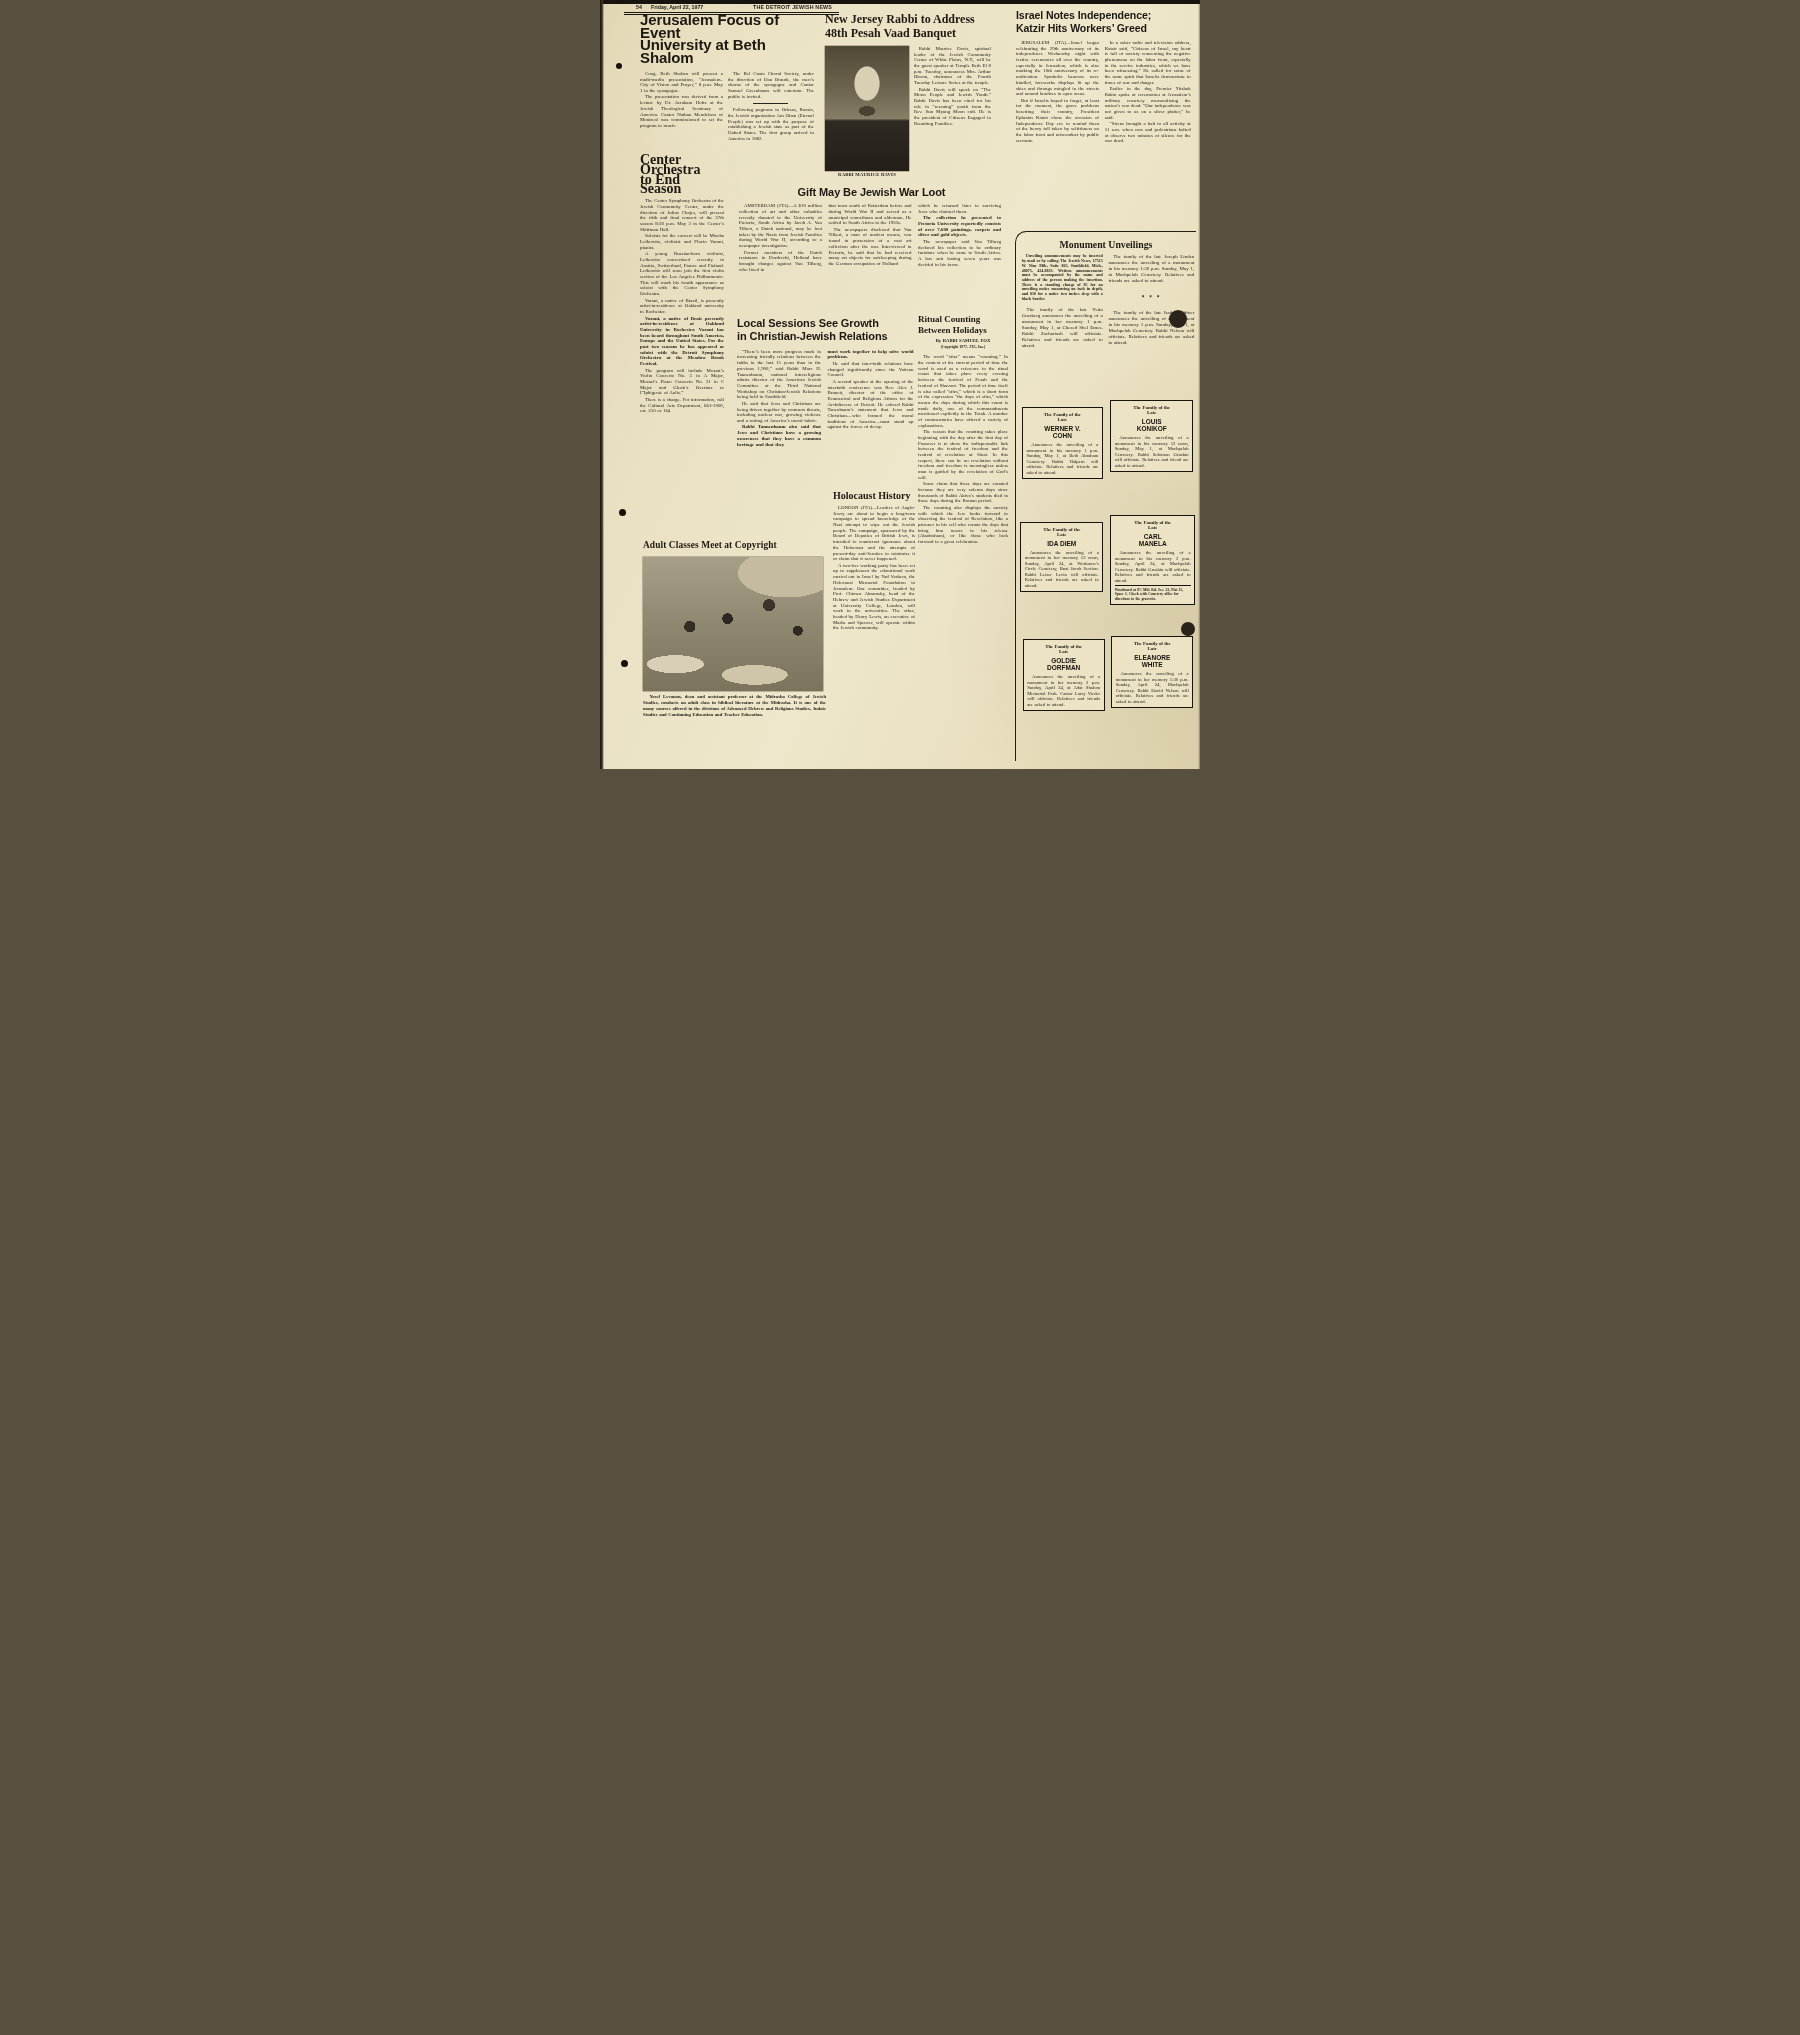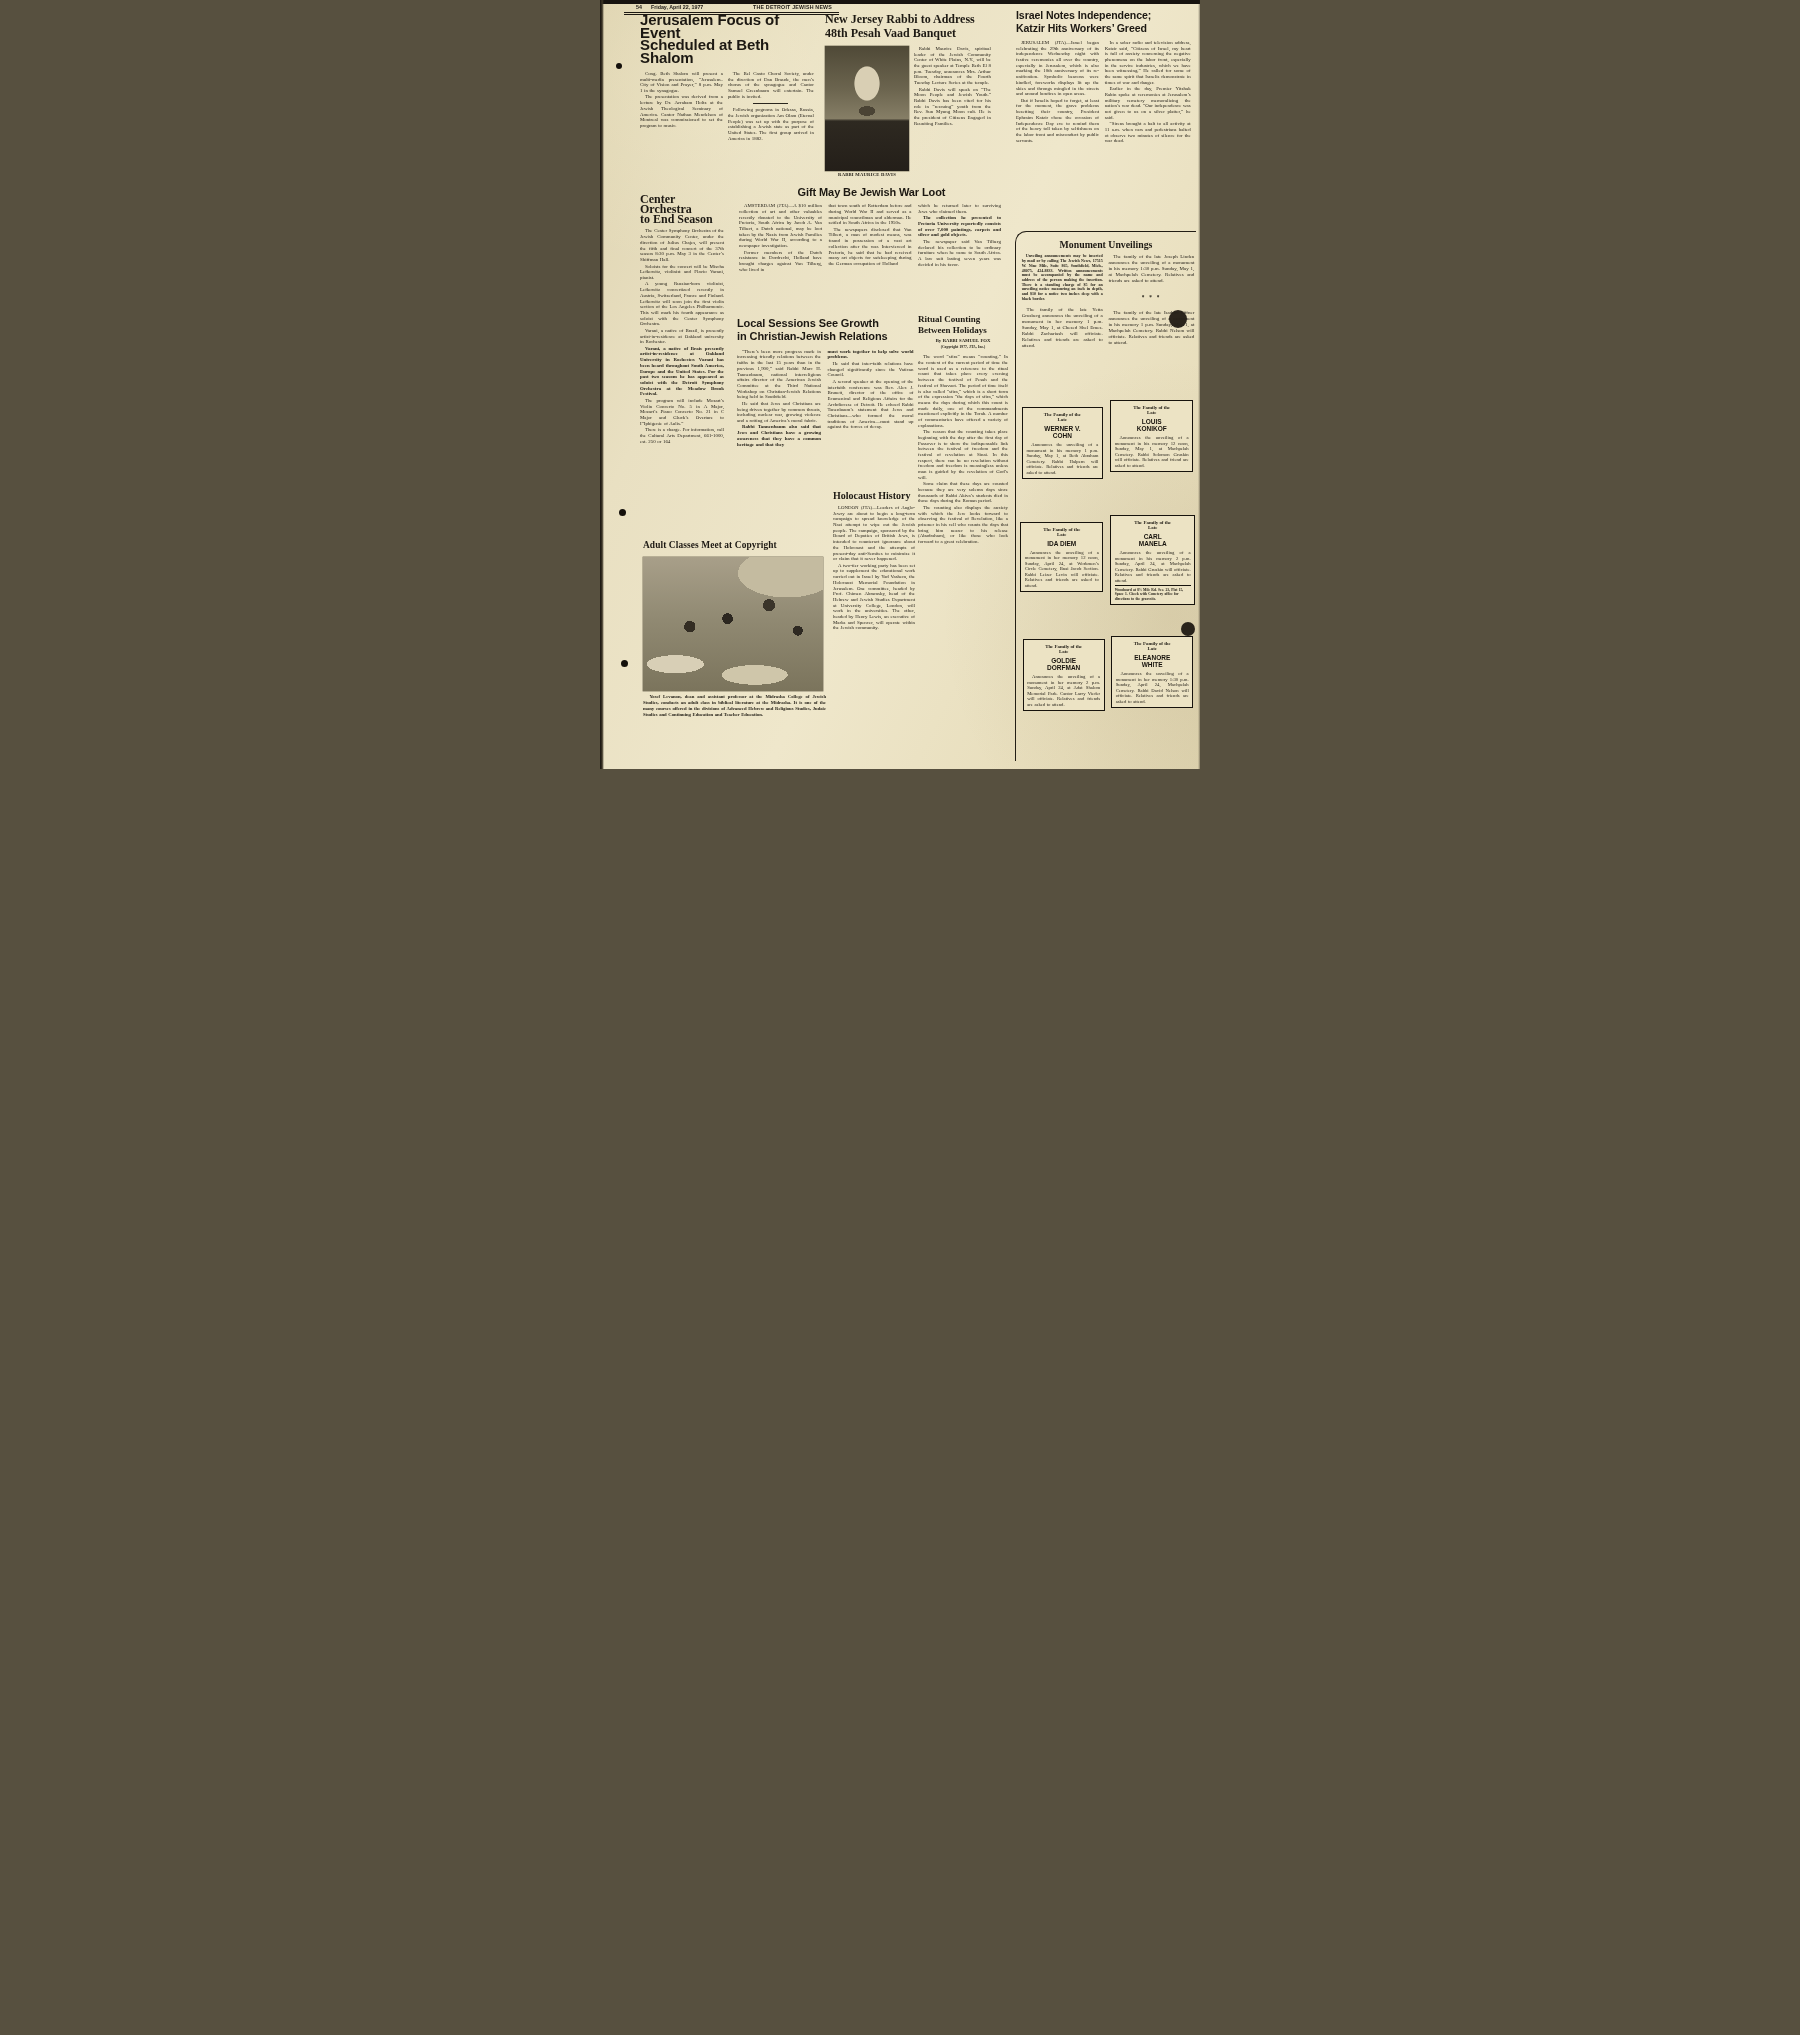--- a/index.html
+++ b/index.html
@@ -81,37 +81,37 @@
   <div class="masthead">
     <span>54</span>
     <span>Friday, April 22, 1977</span>
   </div>
   <div class="mast-title">THE DETROIT JEWISH NEWS</div>
   <div class="mast-rule"></div>
 
   <section style="left:40px;top:14px;width:174px;">
     <h1 class="sans-head" style="font-size:15px;line-height:12.6px;">
       <span class="hl">Jerusalem Focus of Event</span>
-      <span class="hl">Scheduled at Beth Shalom</span>
+      <span class="hl">University at Beth Shalom</span>
     </h1>
     <div class="cols" style="gap:4.9px;margin-top:6.5px;">
       <div style="width:83px;">
         <p>Cong. Beth Shalom will present a multi-media presentation, “Jerusalem–City of Vision and Prayer,” 8 p.m. May 1 in the synagogue.</p>
         <p>The presentation was derived from a lecture by Dr. Avraham Holtz at the Jewish Theological Seminary of America. Cantor Nathan Mendelson of Montreal was commissioned to set the program to music.</p>
       </div>
       <div style="width:86px;">
         <p>The Bel Canto Choral Society, under the direction of Dan Braude, the men’s chorus of the synagogue and Cantor Samuel Greenbaum will entertain. The public is invited.</p>
         <div class="mini-rule"></div>
         <p>Following pogroms in Odessa, Russia, the Jewish organization Am Olam (Eternal People) was set up with the purpose of establishing a Jewish state as part of the United States. The first group arrived in America in 1882.</p>
       </div>
     </div>
   </section>
 
   <section style="left:40px;top:155px;width:84px;">
-    <h3 class="serif-head" style="font-size:12px;line-height:9.8px;margin-top:40px;">
+    <h3 class="serif-head" style="font-size:14px;line-height:9.8px;">
       <span class="hl">Center Orchestra</span>
       <span class="hl">to End Season</span>
     </h3>
     <div style="margin-top:4.1px;">
       <p>The Center Symphony Orchestra of the Jewish Community Center, under the direction of Julius Chajes, will present the fifth and final concert of the 37th season 8:30 p.m. May 3 in the Center’s Shiffman Hall.</p>
       <p>Soloists for the concert will be Mischa Lefkowitz, violinist and Flavio Varani, pianist.</p>
       <p>A young Russian-born violinist, Lefkowitz concertized recently in Austria, Switzerland, France and Finland. Lefkowitz will soon join the first violin section of the Los Angeles Philharmonic. This will mark his fourth appearance as soloist with the Center Symphony Orchestra.</p>
       <p>Varani, a native of Brazil, is presently artist-in-residence at Oakland university in Rochester.</p>
       <p class="bold">Varani, a native of Brais presently artist-in-residence at Oakland University in Rochester. Varani has been heard throughout South America, Europe and the United States. For the past two seasons he has appeared as soloist with the Detroit Symphony Orchestra at the Meadow Brook Festival.</p>
       <p>The program will include Mozart’s Violin Concerto No. 5 in A Major, Mozart’s Piano Concerto No. 21 in C Major and Gluck’s Overture to I“Iphigenie of Aulis.”</p>

